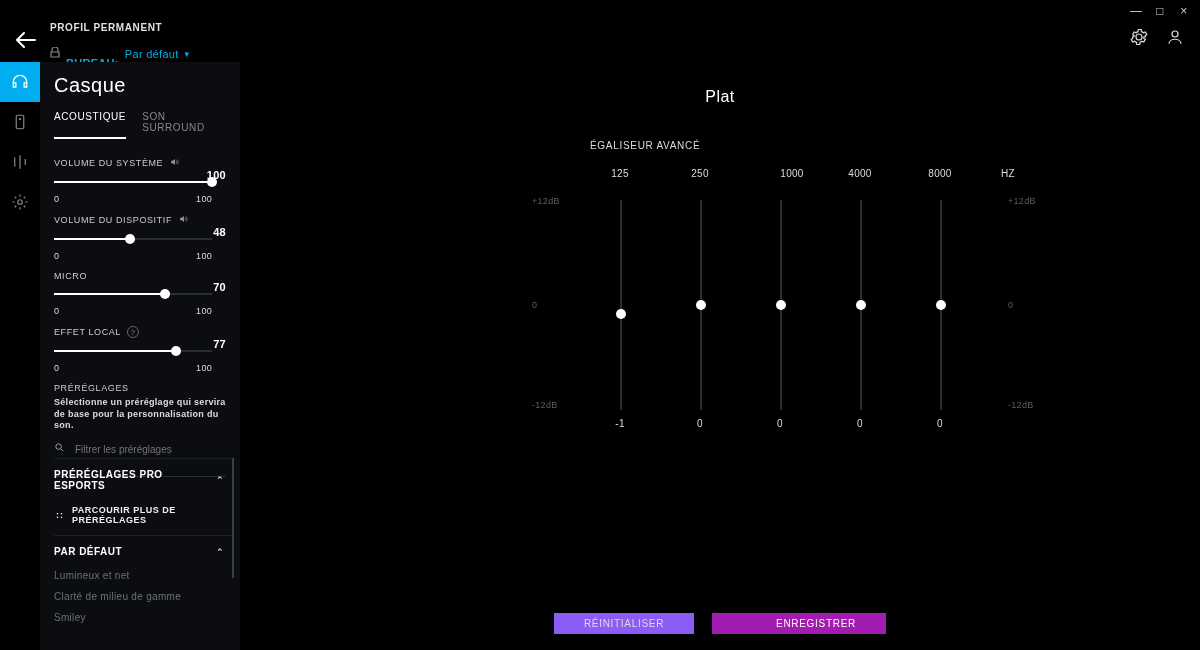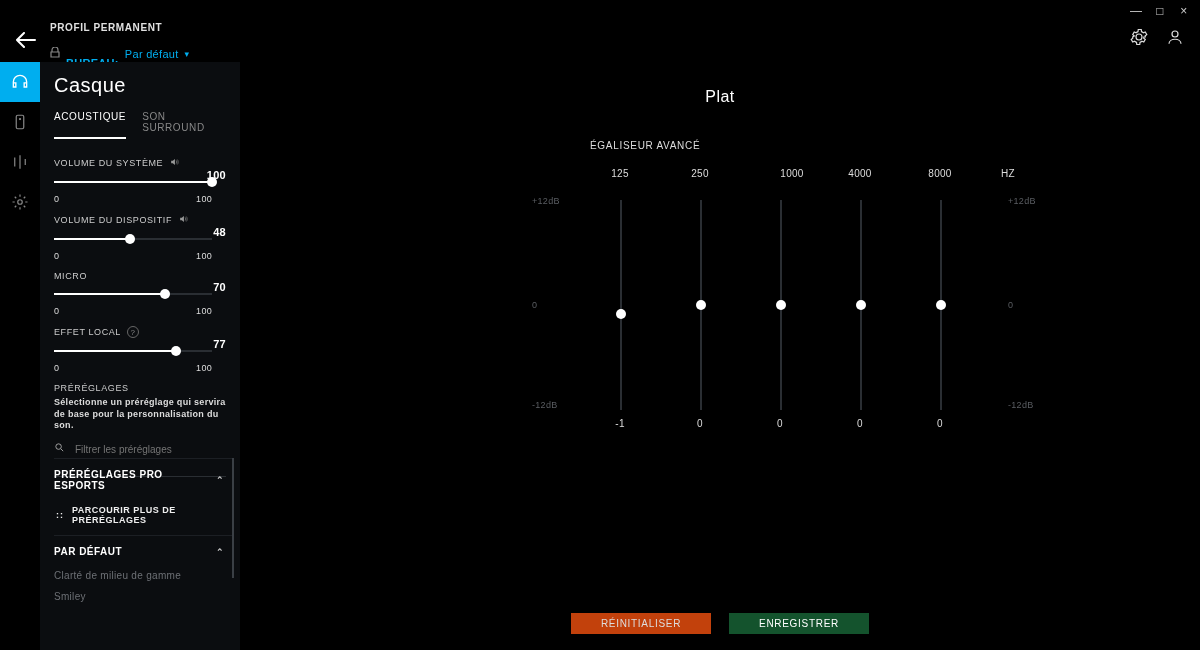--- a/index.html
+++ b/index.html
@@ -313,26 +313,27 @@
   }
   .btn {
     width: 140px;
     text-align: center;
     padding: 5px 0;
     font-size: 10px;
     letter-spacing: 0.7px;
     cursor: pointer;
   }
   .btn-reset {
-    background: #c2410c;
+    background: #8b5cf6;
     color: #ddd;
   }
   .btn-save {
-    background: #14532d;
+    background: #a21caf;
     color: #fff;
+    padding-left: 34px;
   }
 </style>
 </head>
 <body>
 
 <div class="titlebar">
   <span class="win-btn">—</span>
   <span class="win-btn">□</span>
   <span class="win-btn">×</span>
 </div>
@@ -492,20 +493,21 @@
     </div>
     <div class="browse-link">
       <span style="letter-spacing:1px">::</span>
       <span>PARCOURIR PLUS DE PRÉRÉGLAGES</span>
     </div>
     <div class="cat-header">
       <span>PAR DÉFAUT</span>
       <span class="chev">⌃</span>
     </div>
     <div id="default-presets">
+        <div class="preset-item">Lumineux et net</div>
         <div class="preset-item">Clarté de milieu de gamme</div>
         <div class="preset-item">Smiley</div>
       </div>
 
   </div>
 </div>
 
 <div class="main">
   <div class="preset-title">Plat</div>
   <div class="eq-label">ÉGALISEUR AVANCÉ</div>

